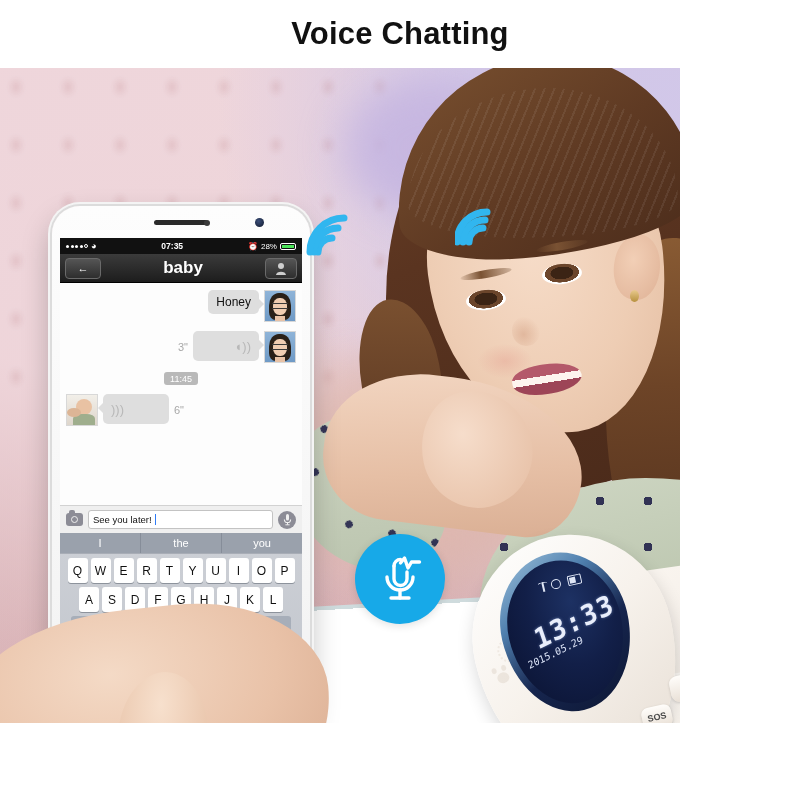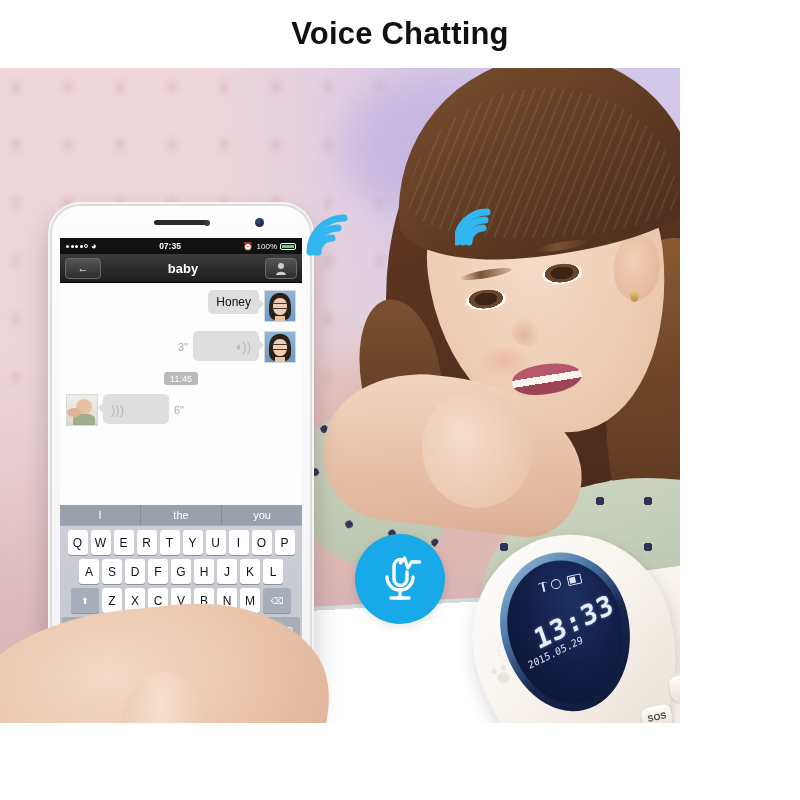--- a/index.html
+++ b/index.html
@@ -166,21 +166,21 @@
   .dots i.hollow{background:transparent;border:1px solid #fff;width:2px;height:2px;}
   .st-time{font-size:8.5px;font-weight:bold;}
   .st-right{display:flex;align-items:center;gap:3px;}
   .batt{width:16px;height:7px;border:1px solid #fff;border-radius:2px;padding:1px;box-sizing:border-box;}
   .batt span{display:block;height:100%;background:#4ce45a;width:100%;}
 
   .nav-bar{height:28px;background:linear-gradient(180deg,#3b3b3b,#1d1d1d);
     display:flex;align-items:center;justify-content:space-between;padding:0 5px;border-bottom:1px solid #000;}
   .nav-back{width:34px;height:19px;border-radius:4px;border:1px solid #6a6a6a;
     background:linear-gradient(180deg,#555,#2e2e2e);display:flex;align-items:center;justify-content:center;color:#fff;font-size:11px;}
-  .nav-title{color:#fff;font-size:13px;font-weight:bold;}
+  .nav-title{color:#fff;font-size:17px;font-weight:bold;}
   .nav-person{width:30px;height:19px;border-radius:4px;border:1px solid #6a6a6a;
     background:linear-gradient(180deg,#555,#2e2e2e);display:flex;align-items:center;justify-content:center;}
 
   .chat{height:222px;background:#fdfdfd;padding:7px 6px 18px;box-sizing:border-box;position:relative;}
   .row{display:flex;align-items:flex-start;margin-bottom:9px;}
   .row.right{justify-content:flex-end;}
   .row.left{justify-content:flex-start;}
   .av{width:30px;height:30px;border:1px solid #d8d8d8;background:#cfd8e8;flex:none;overflow:hidden;position:relative;}
   .av-woman{background:linear-gradient(180deg,#8fb4d8,#6f9ac6);}
   .av-woman .w-hair{position:absolute;left:4px;top:2px;width:22px;height:27px;border-radius:45% 45% 30% 30%;background:#2a2018;}
@@ -401,21 +401,21 @@
                 <i></i>
                 <i></i>
                 <i></i>
                 <i class="hollow"></i>
             </span>
             <span style="font-size:9px;">◕</span>
           </div>
           <div class="st-time">07:35</div>
           <div class="st-right">
             <span style="font-size:8px;">⏰</span>
-            <span>100%</span>
+            <span>28%</span>
             <span class="batt">
                 <span></span>
               </span>
           </div>
         </div>
 
         <div class="nav-bar">
           <div class="nav-back">
             <span>←</span>
           </div>
@@ -463,20 +463,35 @@
                 <div class="b-body"></div>
                 <div class="b-arm"></div>
             </div>
             <div class="bub left bub-voice">
               <span class="wave">)))</span>
             </div>
             <span class="dur">6"</span>
           </div>
         </div>
 
+        <div class="compose">
+          <div class="cam-ico"></div>
+          <div class="txt-field">
+            <span>See you later!</span>
+            <span class="caret"></span>
+          </div>
+          <div class="mic-btn">
+            <svg width="9" height="13" viewBox="0 0 9 13">
+              <rect x="3" y="1" width="3" height="6.5" rx="1.5" fill="#efefef"></rect>
+              <path d="M1.4 6.4 a3.1 3.1 0 0 0 6.2 0" fill="none" stroke="#efefef" stroke-width="1.1"></path>
+              <rect x="4" y="9" width="1" height="2.6" fill="#efefef"></rect>
+              <rect x="2.4" y="11.3" width="4.2" height="1" fill="#efefef"></rect>
+            </svg>
+          </div>
+        </div>
 
         <div class="kb">
           <div class="sugg">
             <div>I</div>
             <div>the</div>
             <div>you</div>
           </div>
 
           <div class="krow">
             <div class="key">Q</div>

